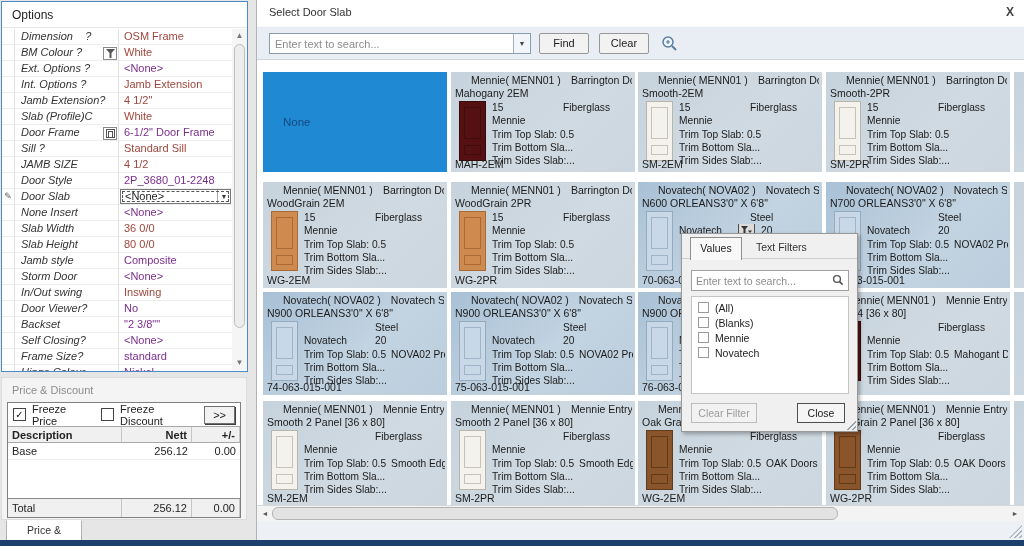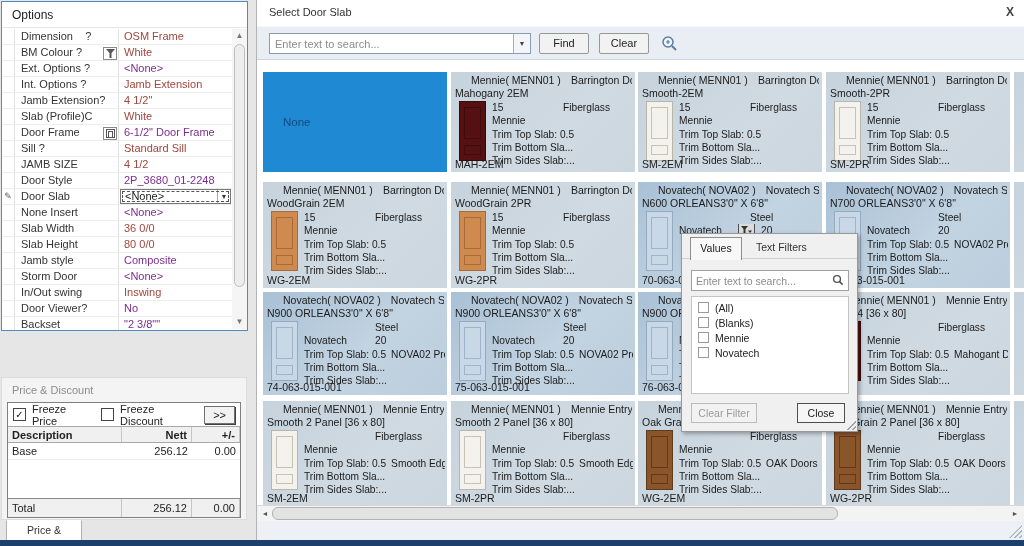--- a/index.html
+++ b/index.html
@@ -1,31 +1,31 @@
 <!DOCTYPE html>
 <html style="--value_red: #A0463C; --value_purple: #7B2D8E; --none_tile: #1F8AD3; --bottom_bar: #1D3F6B;"><head>
 <meta charset="utf-8">
 <style>
   * { margin:0; padding:0; box-sizing:border-box; }
   html,body { width:1024px; height:546px; }
   body { position:relative; overflow:hidden; background:#e6e6e6;
          font-family:"Liberation Sans", sans-serif; font-size:11px; color:#222; }
 
   
-  #options-panel { position:absolute; left:1px; top:1px; width:247px; height:330px;
+  #options-panel { position:absolute; left:1px; top:1px; width:247px; height:371px;
                    background:#fff; border:1px solid #4b8bc8; }
   #options-title { height:26px; line-height:26px; padding-left:10px; font-size:12px; color:#222;
                    border-bottom:1px solid #e6e6e6; background:#fff; }
   #options-grid { position:absolute; left:0; top:27px; right:15px; bottom:0; overflow:hidden; }
   .orow { display:flex; height:16px; line-height:15px; border-bottom:1px solid #ededed; background:#fff; }
   .orow .gutter { flex:0 0 13px; border-right:1px solid #e2e2e2; text-align:center;
                   font-size:9px; color:#555; }
   .orow .lbl { flex:0 0 104px; padding-left:6px; border-right:1px solid #e2e2e2; color:#333;
                white-space:pre; overflow:hidden; display:flex; align-items:center; }
-  .orow .lbl .ltext { flex:1 1 auto; overflow:hidden; white-space:pre; }
+  .orow .lbl .ltext { flex:1 1 auto; overflow:hidden; white-space:pre;font-style:italic; }
   .opticon { flex:0 0 14px; height:13px; margin:1px 1px 0 0; border:1px solid #8a8a8a;
              background:#fff; display:none; align-items:center; justify-content:center; }
   .opticon svg { display:block; }
   .orow .val { flex:1 1 auto; padding-left:5px; white-space:nowrap; overflow:hidden; background:#fff;
                display:flex; align-items:center; }
   .v-red    { color:var(--value_red); }
   .v-purple { color:var(--value_purple); }
   .v-black  { color:#222; }
   .orow .val.dropdown { border:1px solid #777; outline:1px dashed #555; outline-offset:-3px;
                         padding-left:4px; justify-content:space-between; margin:0 1px; }

